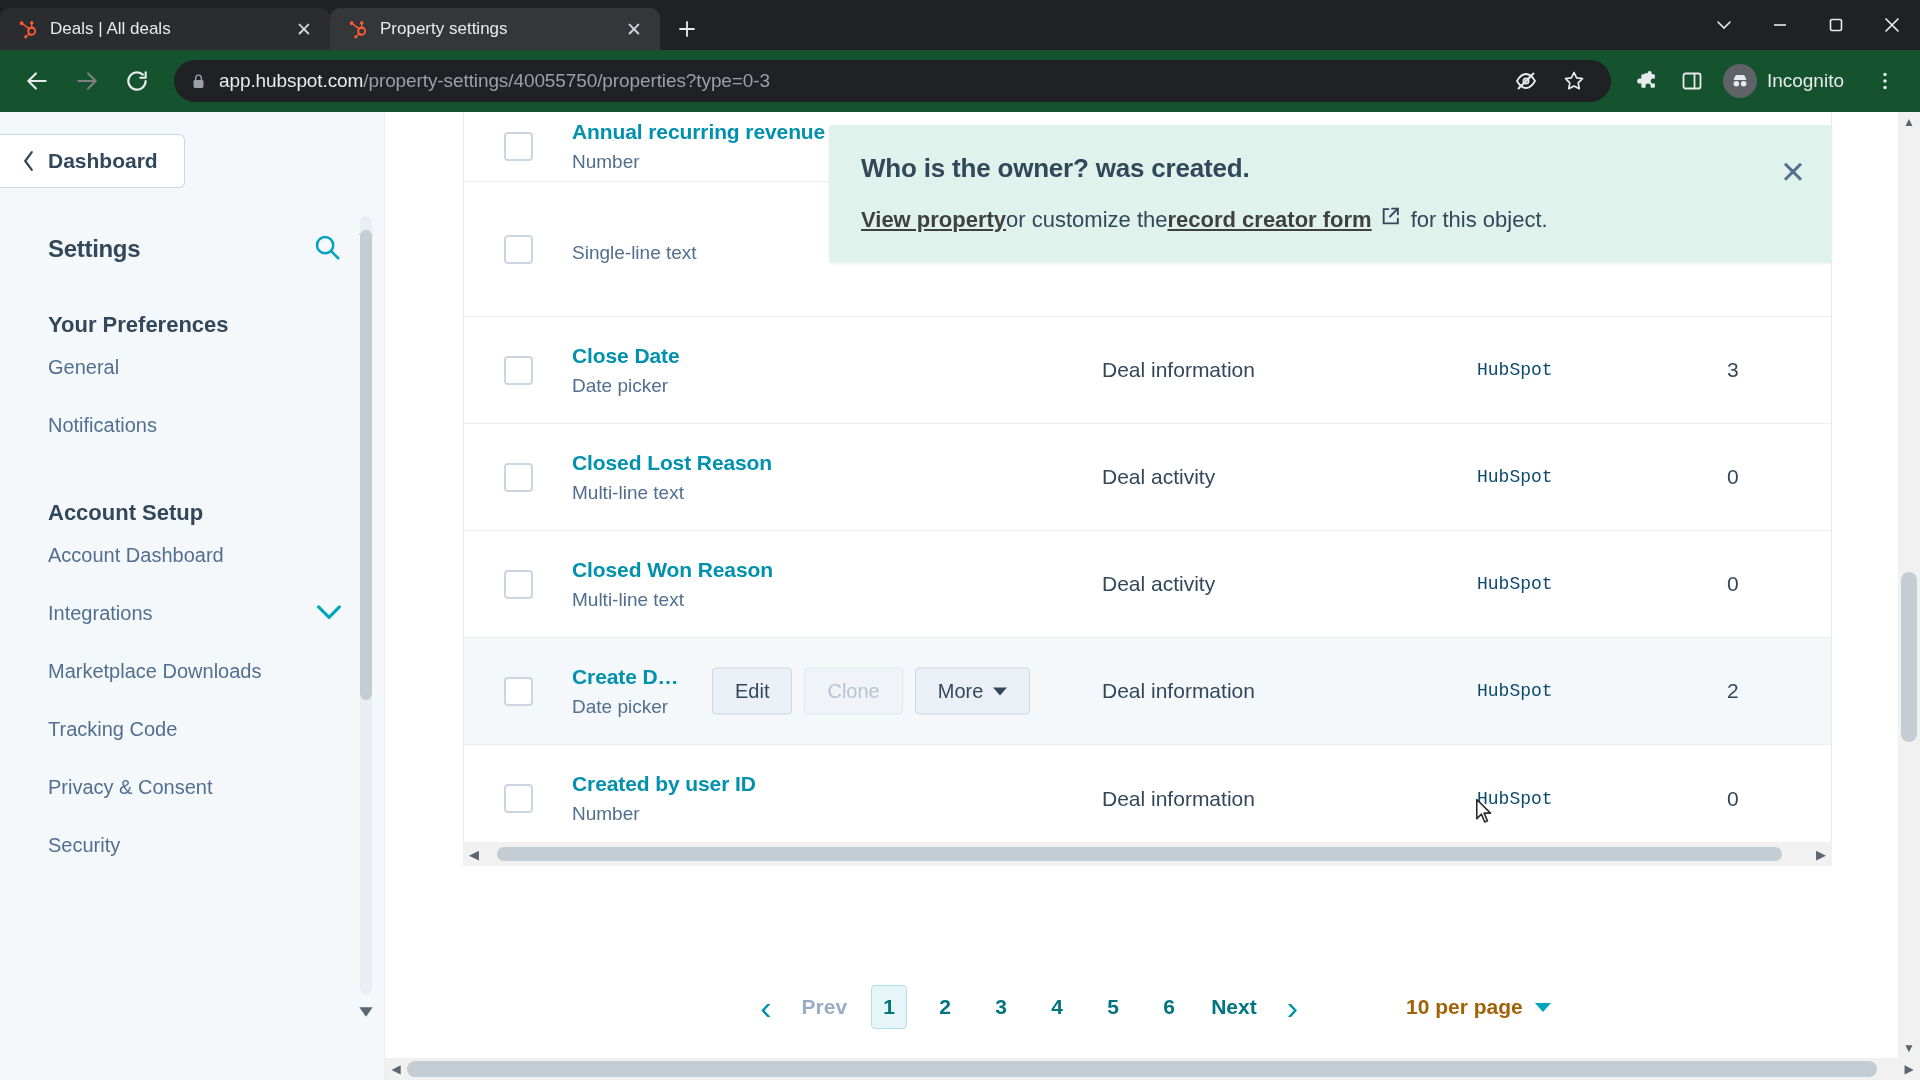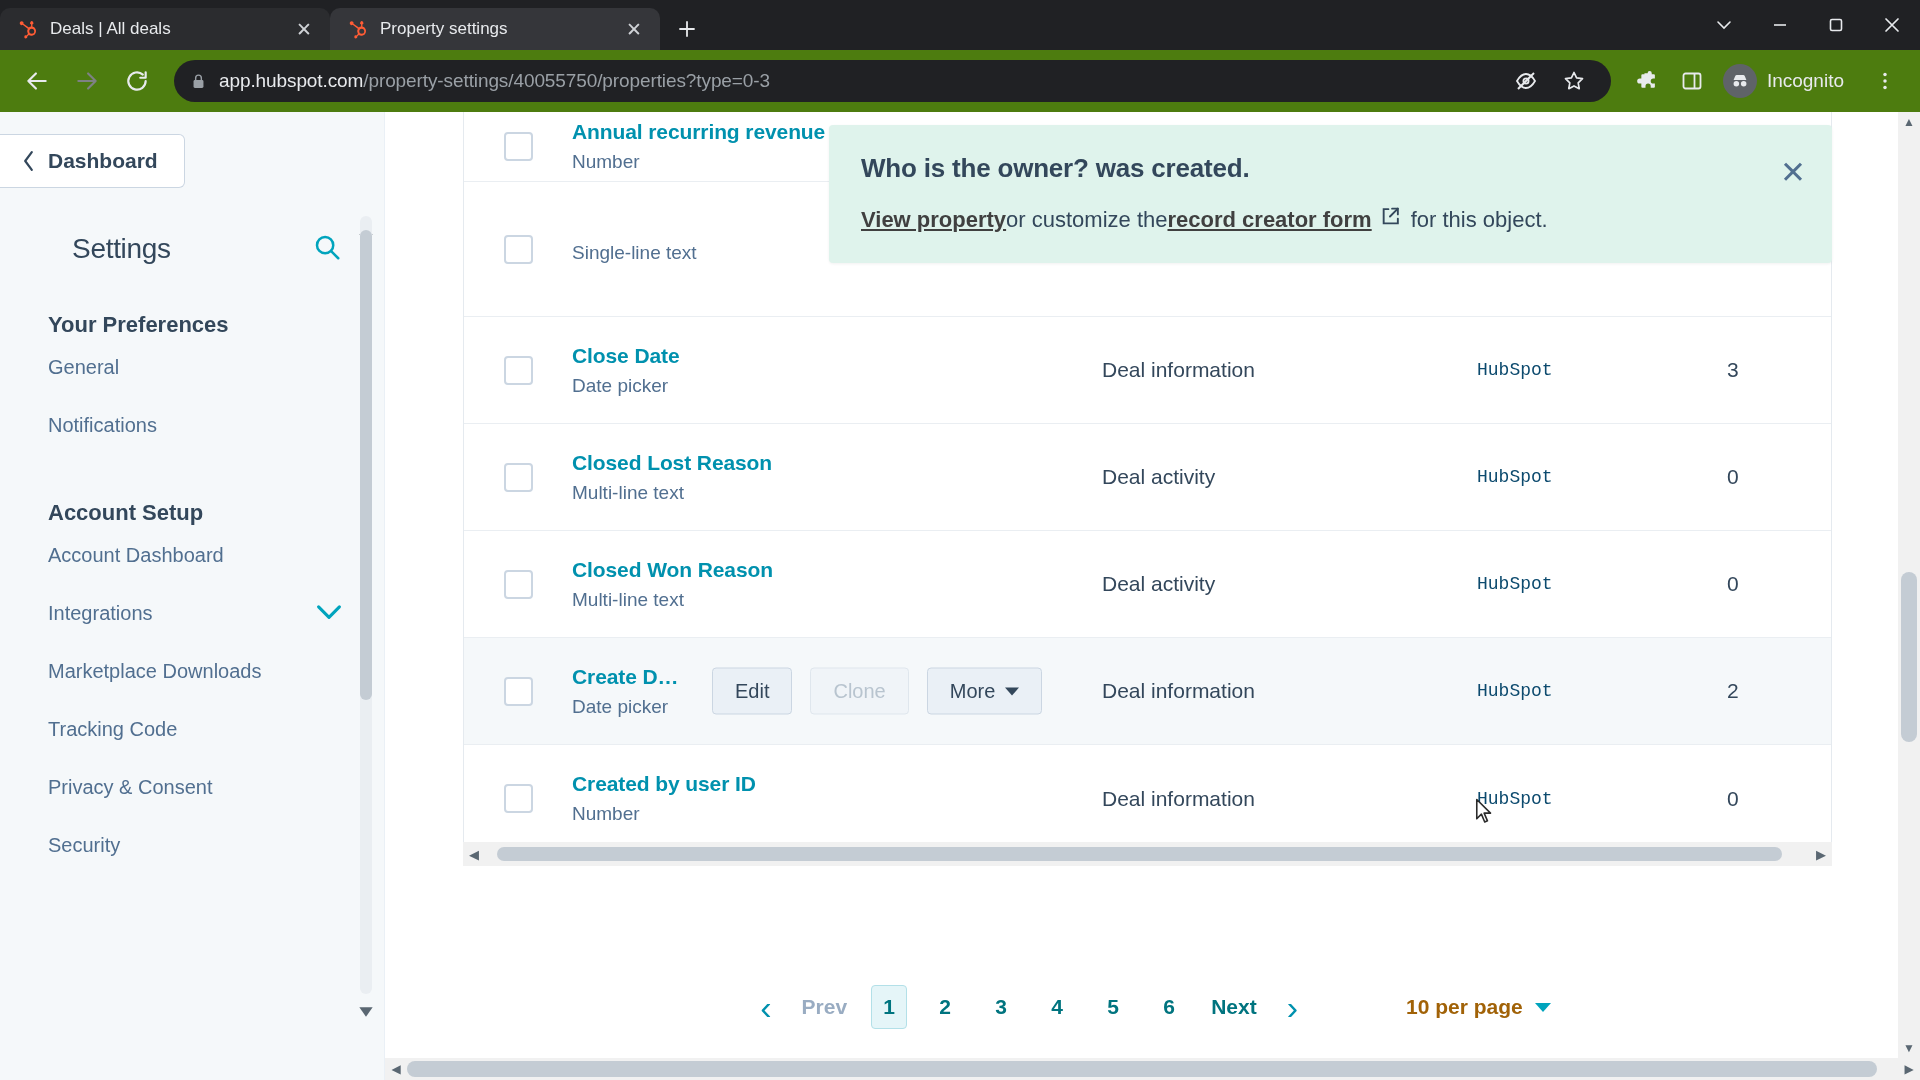--- a/index.html
+++ b/index.html
@@ -30,21 +30,21 @@
   .newtab {
     width:34px; height:34px; margin:0 0 4px 10px; color:#e8eaed;
     display:flex; align-items:center; justify-content:center; font-size:24px; font-weight:300;
     border-radius:50%;
   }
   .winctl { position:absolute; right:0; top:0; height:50px; display:flex; align-items:center; }
   .winbtn { width:56px; height:50px; display:flex; align-items:center; justify-content:center;
     color:#e8eaed; }
 
   .toolbar {
-    height:62px; background:#4d7c0f; display:flex; align-items:center;
+    height:62px; background:#14532d; display:flex; align-items:center;
     padding:0 14px; gap:4px; flex:none;
   }
   .navbtn { width:46px; height:46px; border-radius:50%; display:flex;
     align-items:center; justify-content:center; color:#e8eaed; }
   .navbtn.disabled { color:#7e8184; }
   .omnibox {
     flex:1; height:42px; background:#202124; border-radius:22px;
     display:flex; align-items:center; padding:0 16px; margin:0 10px;
     gap:12px; min-width:0;
   }
@@ -72,21 +72,21 @@
   .dash-btn {
     display:inline-flex; align-items:center; gap:12px;
     margin-left:-1px; padding:14px 26px 14px 22px;
     background:#ffffff; border:1px solid #cbd6e2; border-left:none;
     border-radius:0 6px 6px 0; color:#33475b; font-size:21px; font-weight:700;
   }
   .settings-head {
     display:flex; align-items:center; justify-content:space-between;
     padding:44px 42px 0 48px;
   }
-  .settings-title { font-size:28px; font-weight:400; color:#33475b; letter-spacing:-0.3px;margin-left:24px; }
+  .settings-title { font-size:24px; font-weight:700; color:#33475b; letter-spacing:-0.3px; }
   .nav-group-title {
     padding:46px 48px 0 48px; font-size:22px; font-weight:700; color:#33475b;
   }
   .nav-item {
     display:flex; align-items:center; justify-content:space-between;
     padding:0 42px 0 48px; height:58px; font-size:20px; color:#516f90;
   }
   .nav-item .chev { color:#00a4bd; }
   .side-scroll {
     position:absolute; right:12px; top:104px; width:12px; bottom:86px;
@@ -113,21 +113,21 @@
   .prow.clipped { height:70px; }
   .pcheck { width:108px; display:flex; justify-content:center; flex:none; }
   .cbox { width:29px; height:29px; border:2px solid #cbd6e2; border-radius:4px; background:#fff; }
   .pname { width:530px; flex:none; position:relative; }
   .pname-title { font-size:21px; font-weight:700; color:#0091ae; letter-spacing:-0.1px; }
   .pname-sub { font-size:19px; color:#516f90; margin-top:7px; }
   .pgroup { width:375px; flex:none; font-size:21px; color:#33475b; }
   .psource { width:250px; flex:none; font-size:18px; color:#0c4a6e;font-family:Liberation Mono, monospace; }
   .pused { flex:1; font-size:21px; color:#33475b; }
 
-  .rowactions { display:flex; align-items:center; gap:18px; position:absolute;
+  .rowactions { display:flex; align-items:center; gap:12px; position:absolute;
     left:148px; top:50%; transform:translateY(-50%); }
   .rbtn {
     height:47px; padding:0 22px; border-radius:4px; border:1px solid #cbd6e2;
     background:#eaf0f6; color:#33475b; font-size:20px; font-weight:400;
     display:flex; align-items:center; gap:10px;
   }
   .rbtn.disabled { color:#b8c4cf; border-color:#dfe6ed; background:#f0f4f8; }
   .caret-dn { width:0; height:0; border-left:7px solid transparent;
     border-right:7px solid transparent; border-top:8px solid #33475b; }
 

